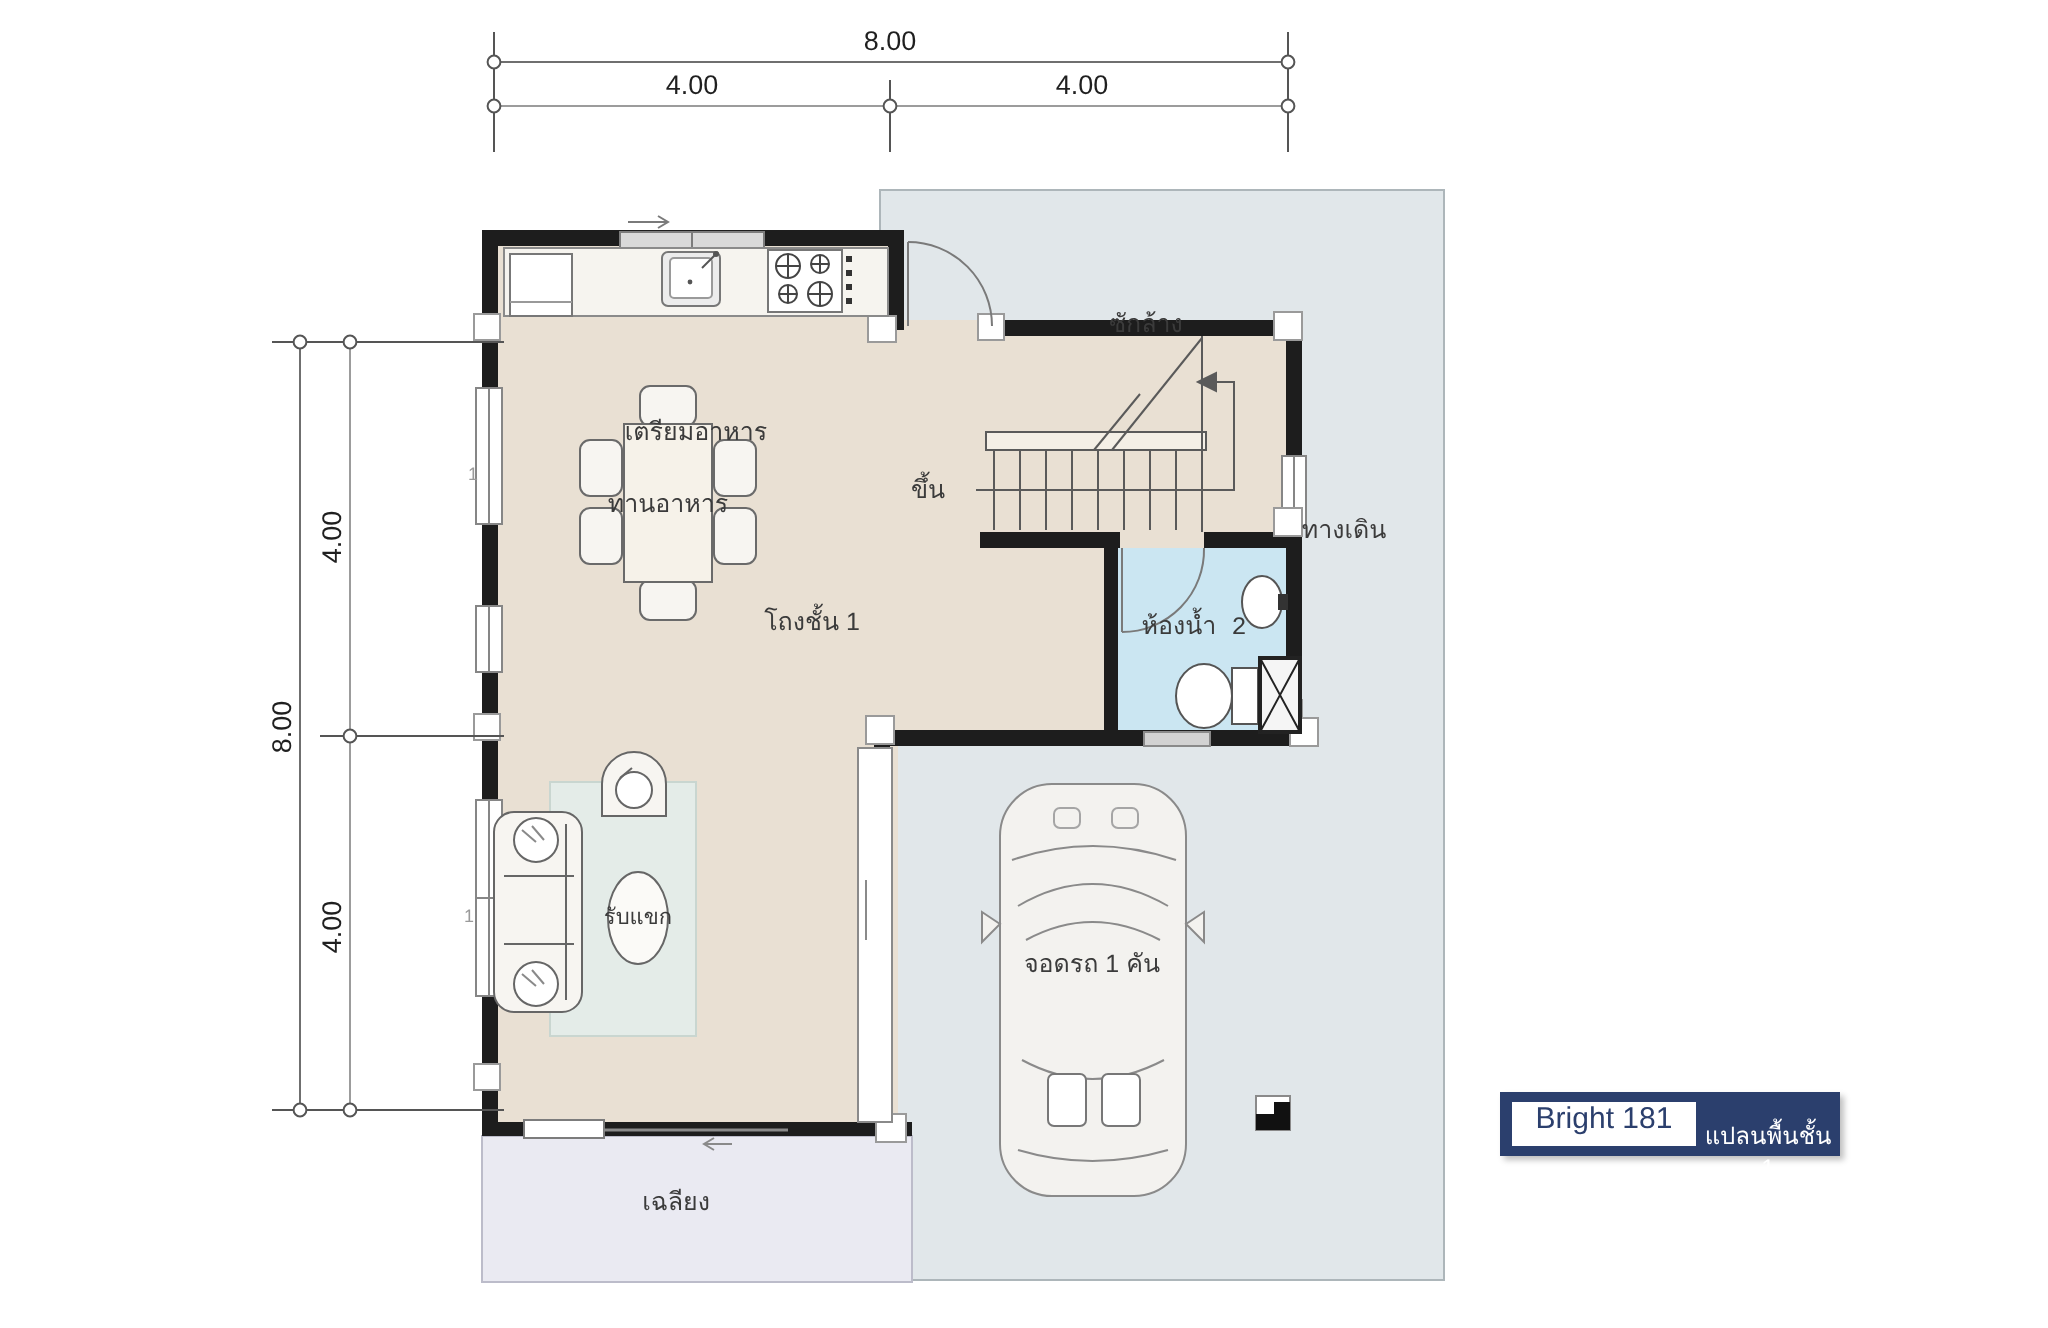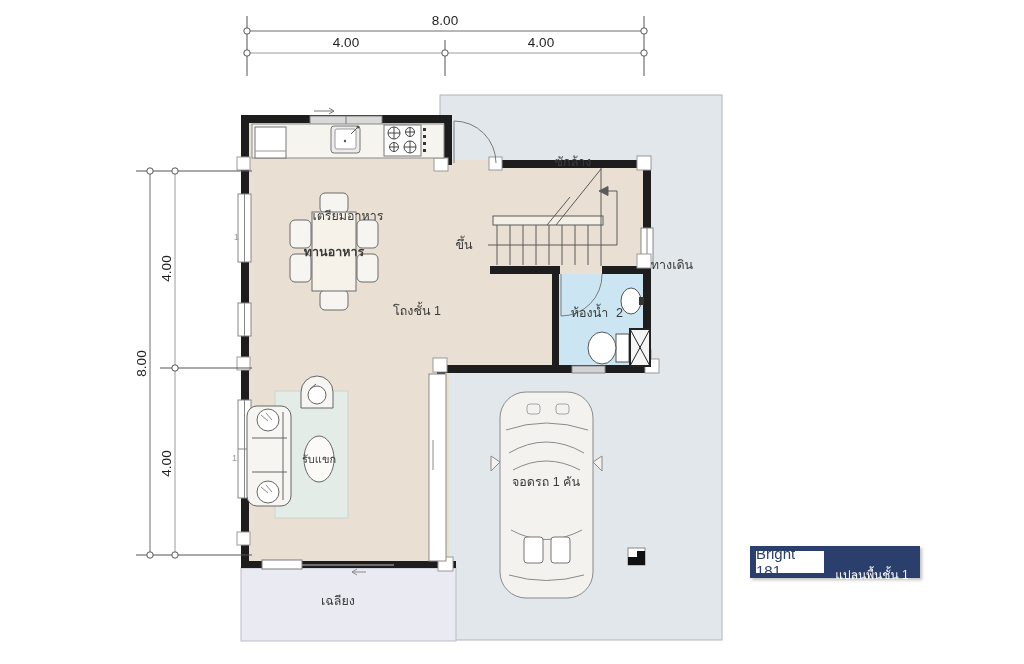--- a/index.html
+++ b/index.html
@@ -8,22 +8,22 @@
   svg{position:absolute;left:0;top:0;}
   .lbl{position:absolute;font-size:12.5px;color:#3b3b3b;text-align:center;width:120px;
        line-height:14px;pointer-events:none;}
   .dim{position:absolute;font-size:13.5px;color:#1f1f1f;text-align:center;width:60px;}
   .dim-rot{position:absolute;font-size:13.5px;color:#1f1f1f;text-align:center;width:44px;
            transform:rotate(-90deg);transform-origin:center center;}
   .wtag{position:absolute;font-size:9px;color:#9a9a9a;}
   #titleblock{position:absolute;left:750px;top:546px;width:170px;height:32px;
               background:#2b3f6d;display:flex;align-items:center;
               box-shadow:2px 2px 3px rgba(0,0,0,0.25);}
-  #model-box{margin-left:6px;width:68px;height:22px;background:#ffffff;display:flex;
-             align-items:center;justify-content:center;color:#2b3f6d;font-size:15px;}
+  #model-box{margin-left:6px;width:92px;height:22px;background:#ffffff;display:flex;
+             justify-content:center;color:#2b3f6d;font-size:15px;}
   #plan-caption{flex:1;text-align:center;color:#ffffff;font-size:12px;margin-top:24px;}
 </style>
 </head>
 <body>
 
 <div id="canvas">
 
 <svg width="1024" height="664" viewBox="0 0 1024 664">
 
   <rect x="440" y="95" width="282" height="545" fill="#e1e7ea" stroke="#adb6ba" stroke-width="1"></rect>
@@ -240,22 +240,22 @@
 </svg>
 
 <div class="dim" style="left:415px;top:13px;">8.00</div>
 <div class="dim" style="left:316px;top:35px;">4.00</div>
 <div class="dim" style="left:511px;top:35px;">4.00</div>
 <div class="dim-rot" style="left:119px;top:356px;">8.00</div>
 <div class="dim-rot" style="left:144px;top:261px;">4.00</div>
 <div class="dim-rot" style="left:144px;top:456px;">4.00</div>
 
 <div class="lbl" style="left:288px;top:165px;margin-top:44px;">เตรียมอาหาร</div>
-<div class="lbl" style="left:274px;top:245px;font-weight:bold;">ทานอาหาร</div>
-<div class="lbl" style="left:357px;top:304px;">โถงชั้น 1</div>
+<div class="lbl" style="left:274px;top:245px;">ทานอาหาร</div>
+<div class="lbl" style="left:346px;top:304px;">โถงชั้น 1</div>
 <div class="lbl" style="left:434px;top:238px;width:60px;">ขึ้น</div>
 <div class="lbl" style="left:513px;top:120px;margin-top:35px;">ซักล้าง</div>
 <div class="lbl" style="left:612px;top:258px;">ทางเดิน</div>
 <div class="lbl" style="left:537px;top:307px;font-family:Liberation Mono, monospace;">ห้องน้ำ 2</div>
 <div class="lbl" style="left:259px;top:452px;font-size:11px;">รับแขก</div>
 <div class="lbl" style="left:486px;top:475px;">จอดรถ 1 คัน</div>
 <div class="lbl" style="left:278px;top:594px;">เฉลียง</div>
 
 <div class="wtag" style="left:234px;top:232px;">1</div>
 <div class="wtag" style="left:232px;top:453px;">1</div>

